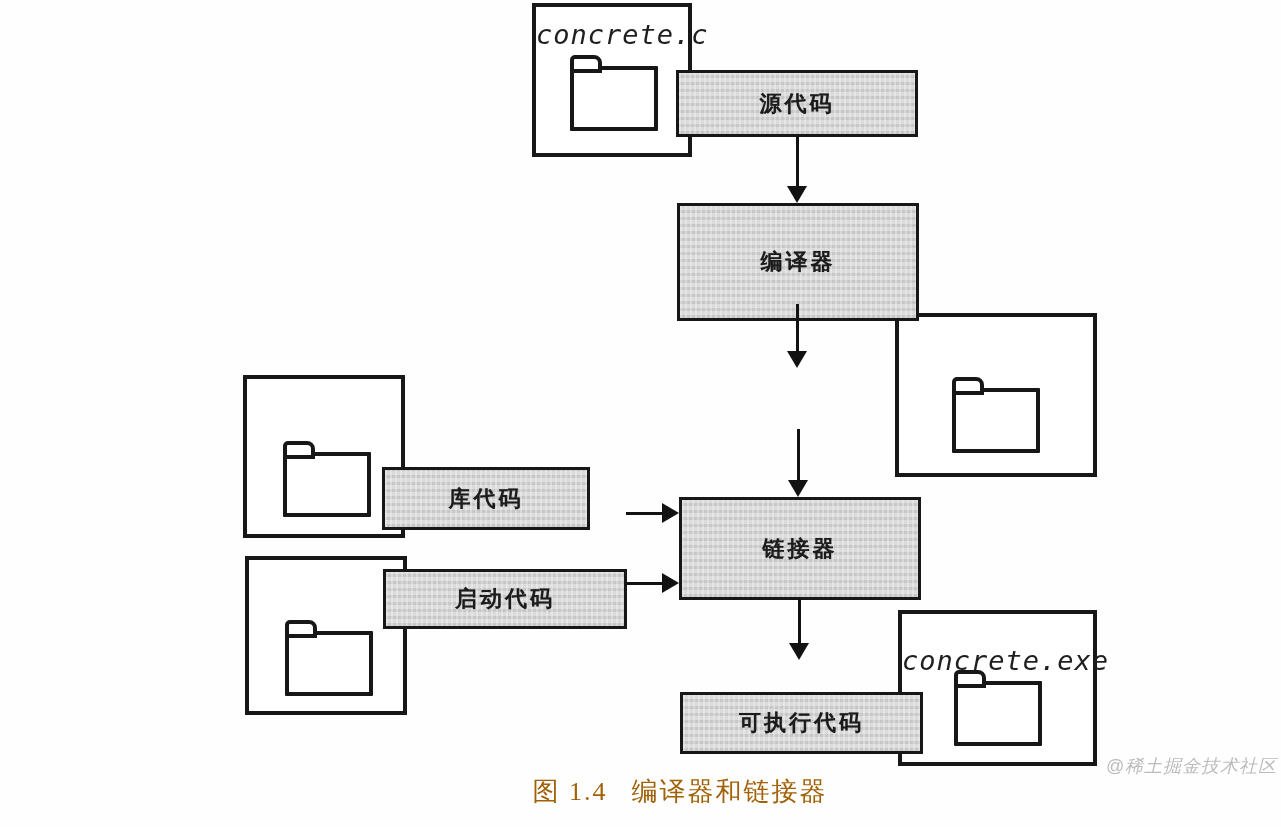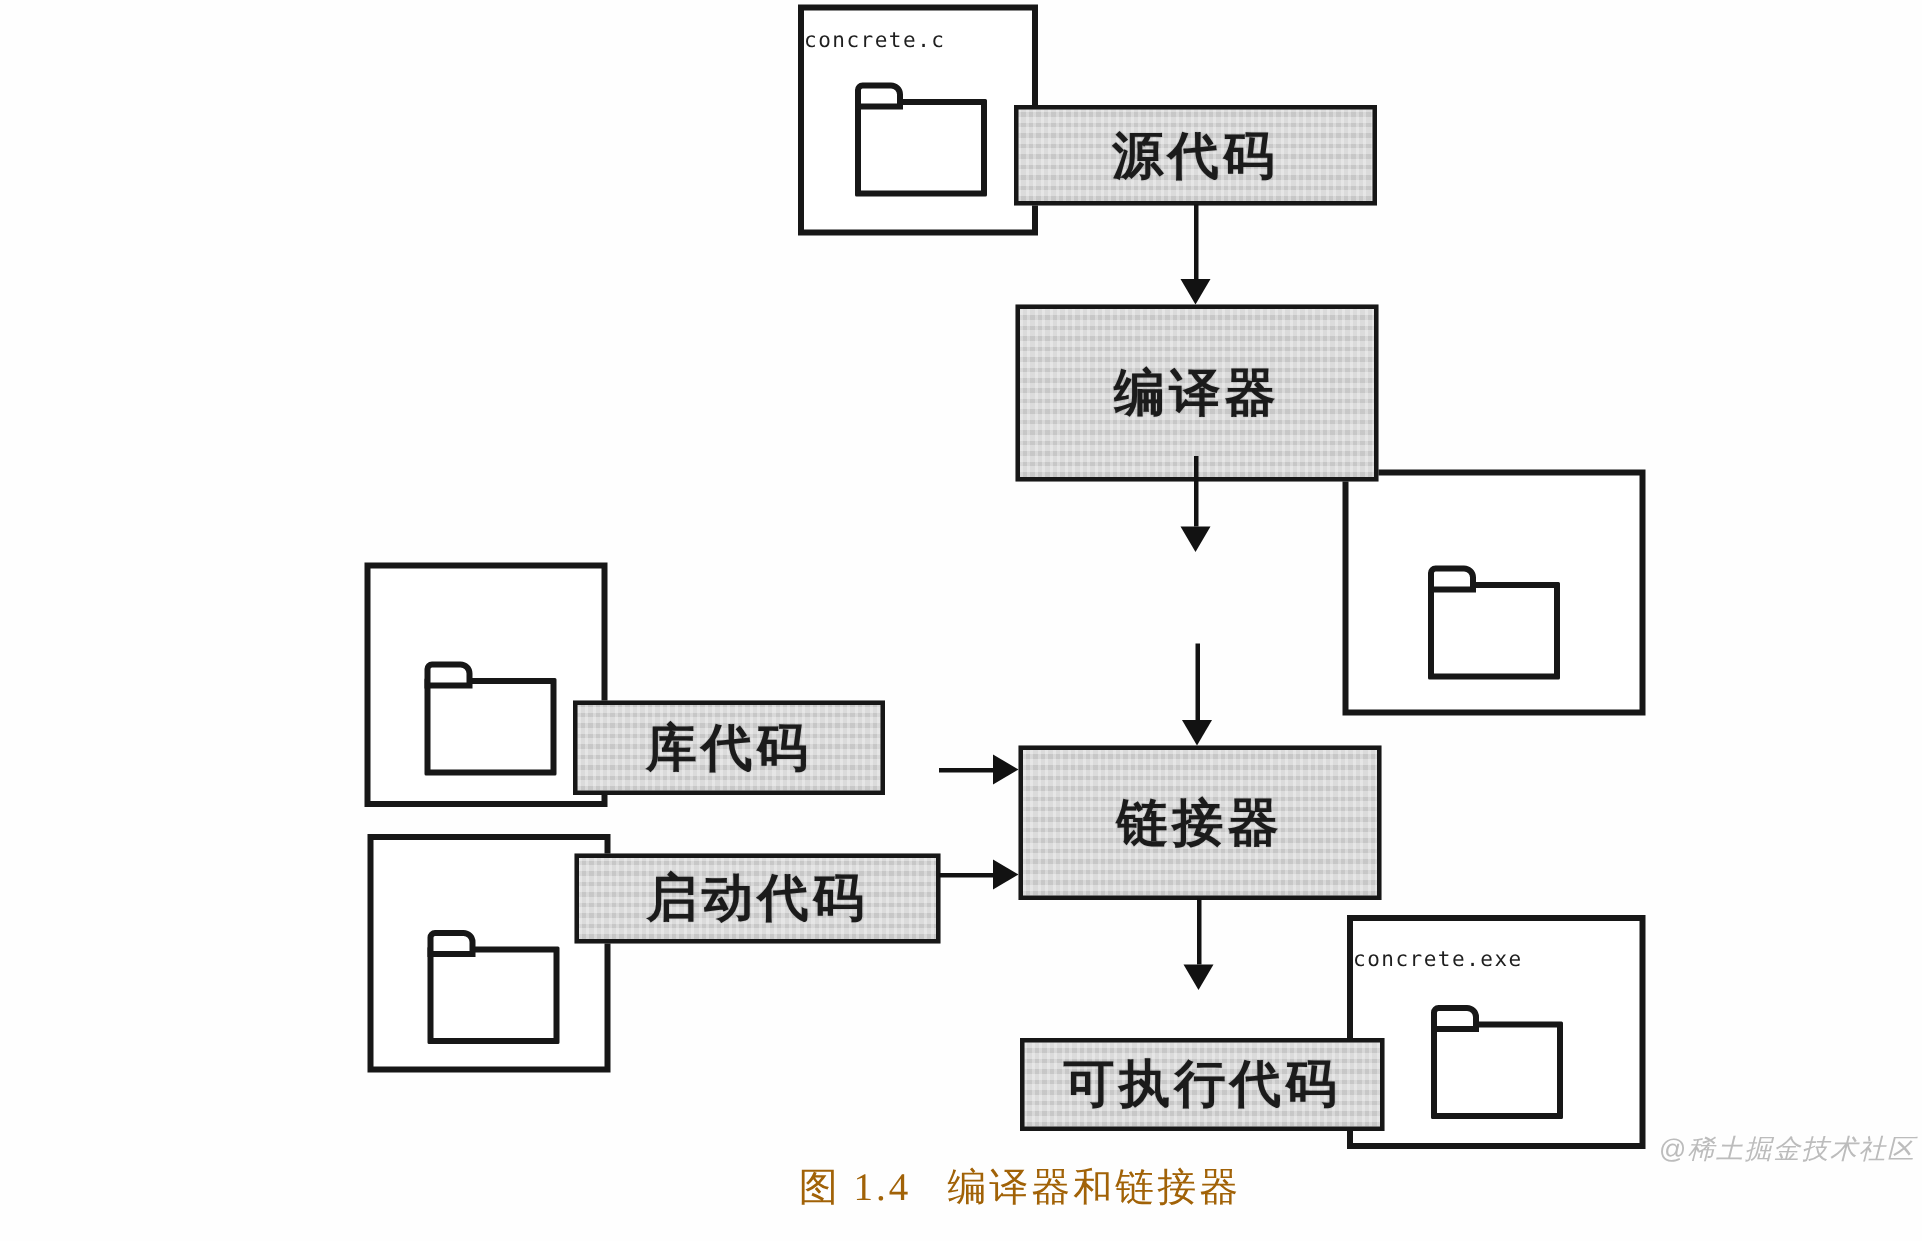--- a/index.html
+++ b/index.html
@@ -15,40 +15,42 @@
   
   .filebox {
     position:absolute;
     background:#ffffff;
     border:4px solid #171717;
     box-sizing:border-box;
     z-index:1;
   }
   .fname {
     font-family:"DejaVu Sans Mono", monospace;
-    font-size:14px;
+    font-size:27px;
     color:#1f1f1f;
+    text-align:center;
     letter-spacing:1px;
     white-space:nowrap;
+    font-style:italic;
   }
 
   
   .node {
     position:absolute;
     box-sizing:border-box;
     border:3px solid #171717;
     z-index:2;
     background-color:#d6d6d6;
     background-image:
       repeating-linear-gradient(90deg, rgba(255,255,255,.30) 0 2px, rgba(0,0,0,0) 2px 5px),
       repeating-linear-gradient(0deg, rgba(110,110,110,.14) 0 3px, rgba(255,255,255,.12) 3px 7px);
     display:flex; align-items:center; justify-content:center;
   }
   .nlabel {
-    font-size:34px;
+    font-size:22px;
     font-weight:bold;
     color:#1b1b1b;
     letter-spacing:3px;
     white-space:nowrap;
     text-shadow:0 0 1px rgba(0,0,0,.35);
   }
 
   
   .folder { position:absolute; width:88px; height:76px; }
   .folder .tab {
@@ -130,21 +132,21 @@
   </div>
 
   <div class="filebox" style="left:895px; top:313px; width:202px; height:164px;">
     <div class="folder" style="left:53px; top:60px;">
       <div class="fbody"></div>
       <div class="tab"></div>
     </div>
   </div>
 
   <div class="filebox" style="left:898px; top:610px; width:199px; height:156px;">
-    <div class="fname" style="margin-top:18px;">concrete.exe</div>
+    <div class="fname" style="margin-top:31px;">concrete.exe</div>
     <div class="folder" style="left:52px; top:56px;">
       <div class="fbody"></div>
       <div class="tab"></div>
     </div>
   </div>
 
   <div class="filebox" style="left:243px; top:375px; width:162px; height:163px;">
     <div class="folder" style="left:36px; top:62px;">
       <div class="fbody"></div>
       <div class="tab"></div>

